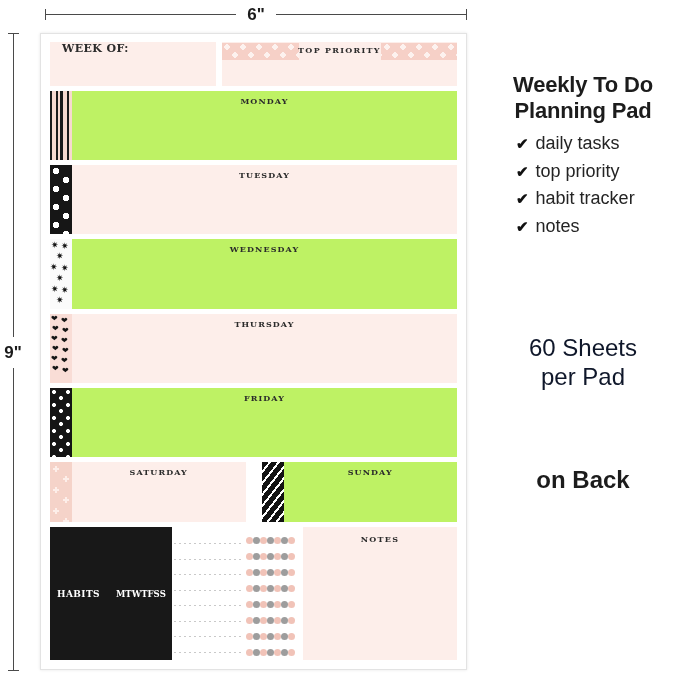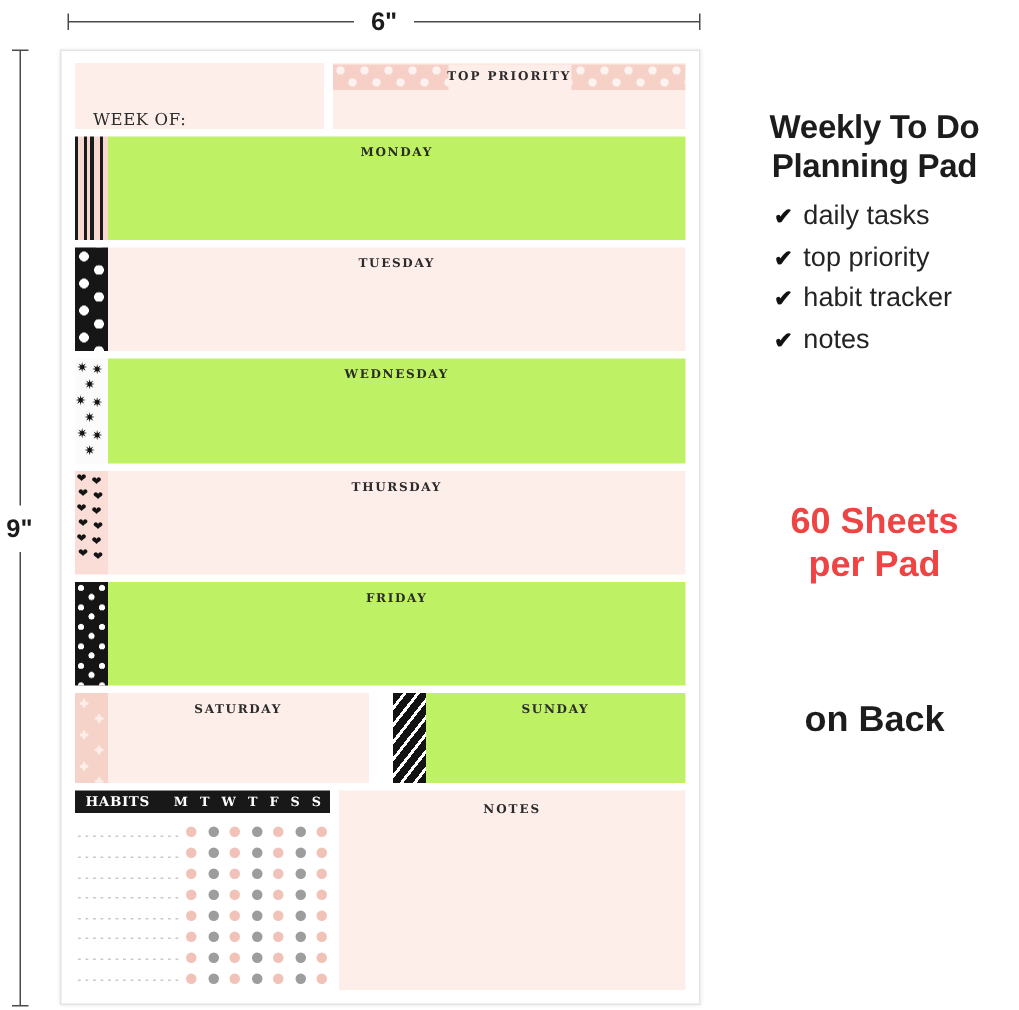--- a/index.html
+++ b/index.html
@@ -100,22 +100,23 @@
 
   
   #header-row {
     flex: 0 0 44px;
     display: flex;
     gap: 6px;
   }
   #week-of-box {
     flex: 0 0 166px;
     display: flex;
-    align-items: flex-end;
-    position: relative;
+    align-items: flex-start;
+    position: relative;
+    font-weight: bold;
   }
   #week-of-label {
     font-family: "DejaVu Serif", serif;
     font-size: 11px;
     letter-spacing: 0.4px;
     color: #2b2b2b;
     padding-left: 12px;
   }
   #top-priority-box {
     flex: 1 1 auto;
@@ -251,21 +252,20 @@
 
   
   #bottom-row {
     flex: 0 0 133px;
     display: flex;
     gap: 6px;
   }
   #habits-box {
     flex: 0 0 170px;
     display: flex;
-    flex-direction: column;
   }
   #habits-header {
     flex: 0 0 15px;
     background: #181818;
     display: flex;
     align-items: center;
     padding: 0 6px 0 7px;
   }
   #habits-title {
     font-family: "DejaVu Serif", serif;
@@ -370,22 +370,22 @@
     color: #111111;
     margin-right: 7px;
     font-weight: bold;
   }
   #sheets-block {
     position: absolute;
     left: 490px; top: 334px;
     width: 186px;
     text-align: center;
     font-size: 24px;
-    font-weight: bold;
-    color: #ef4444;
+    font-weight: normal;
+    color: #0f172a;
     line-height: 1.2;
   }
   #magnets-block {
     position: absolute;
     left: 490px; top: 466px;
     width: 186px;
     text-align: center;
     font-size: 24px;
     font-weight: bold;
     color: #1c1c1c;

